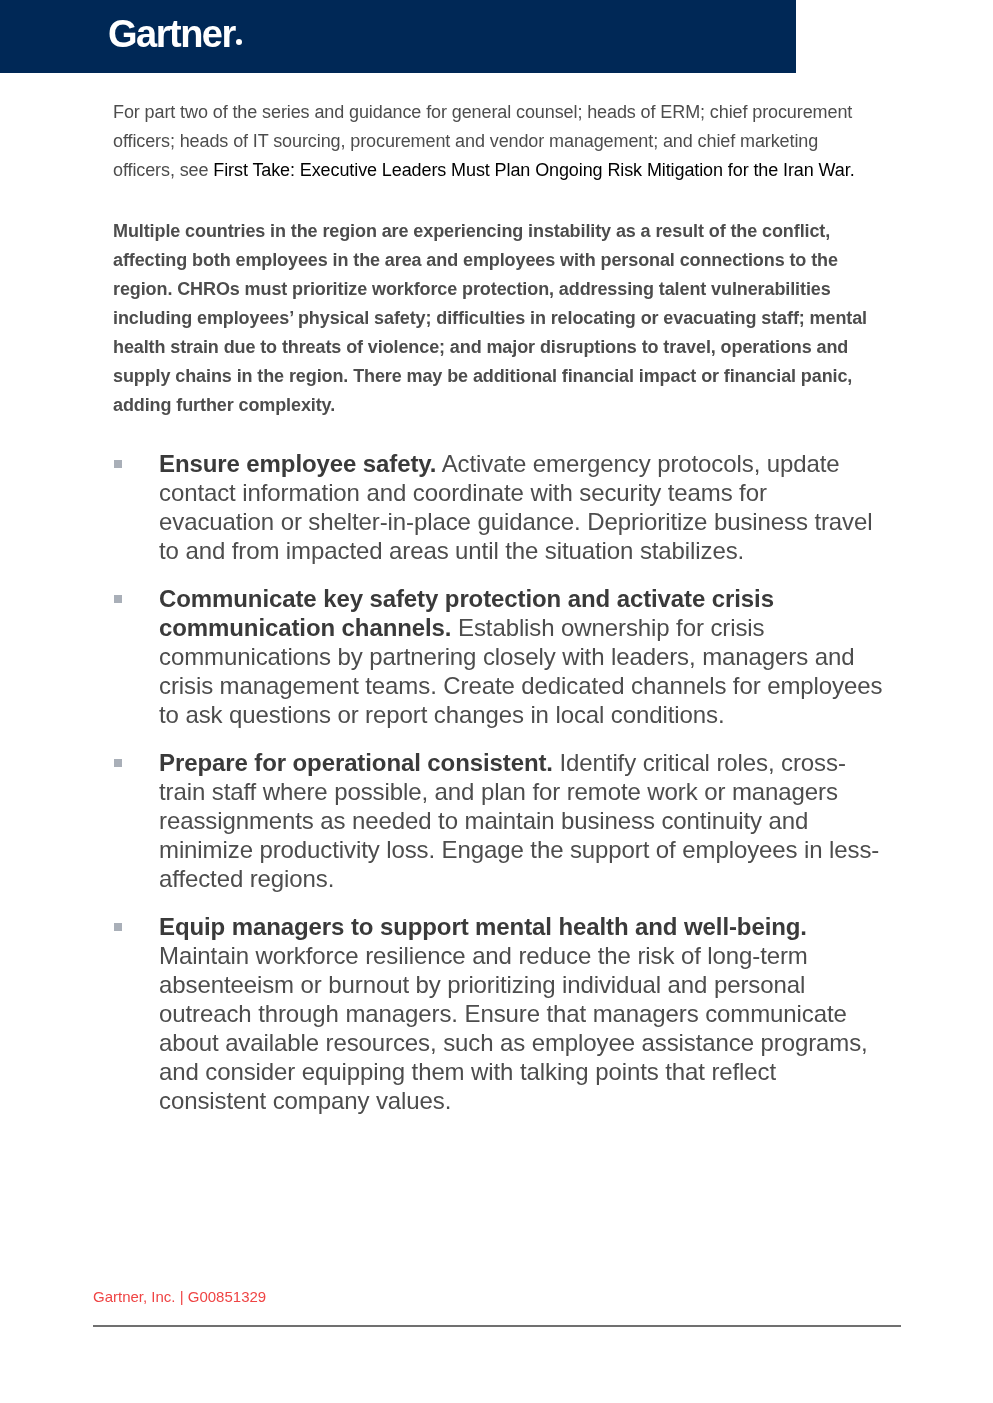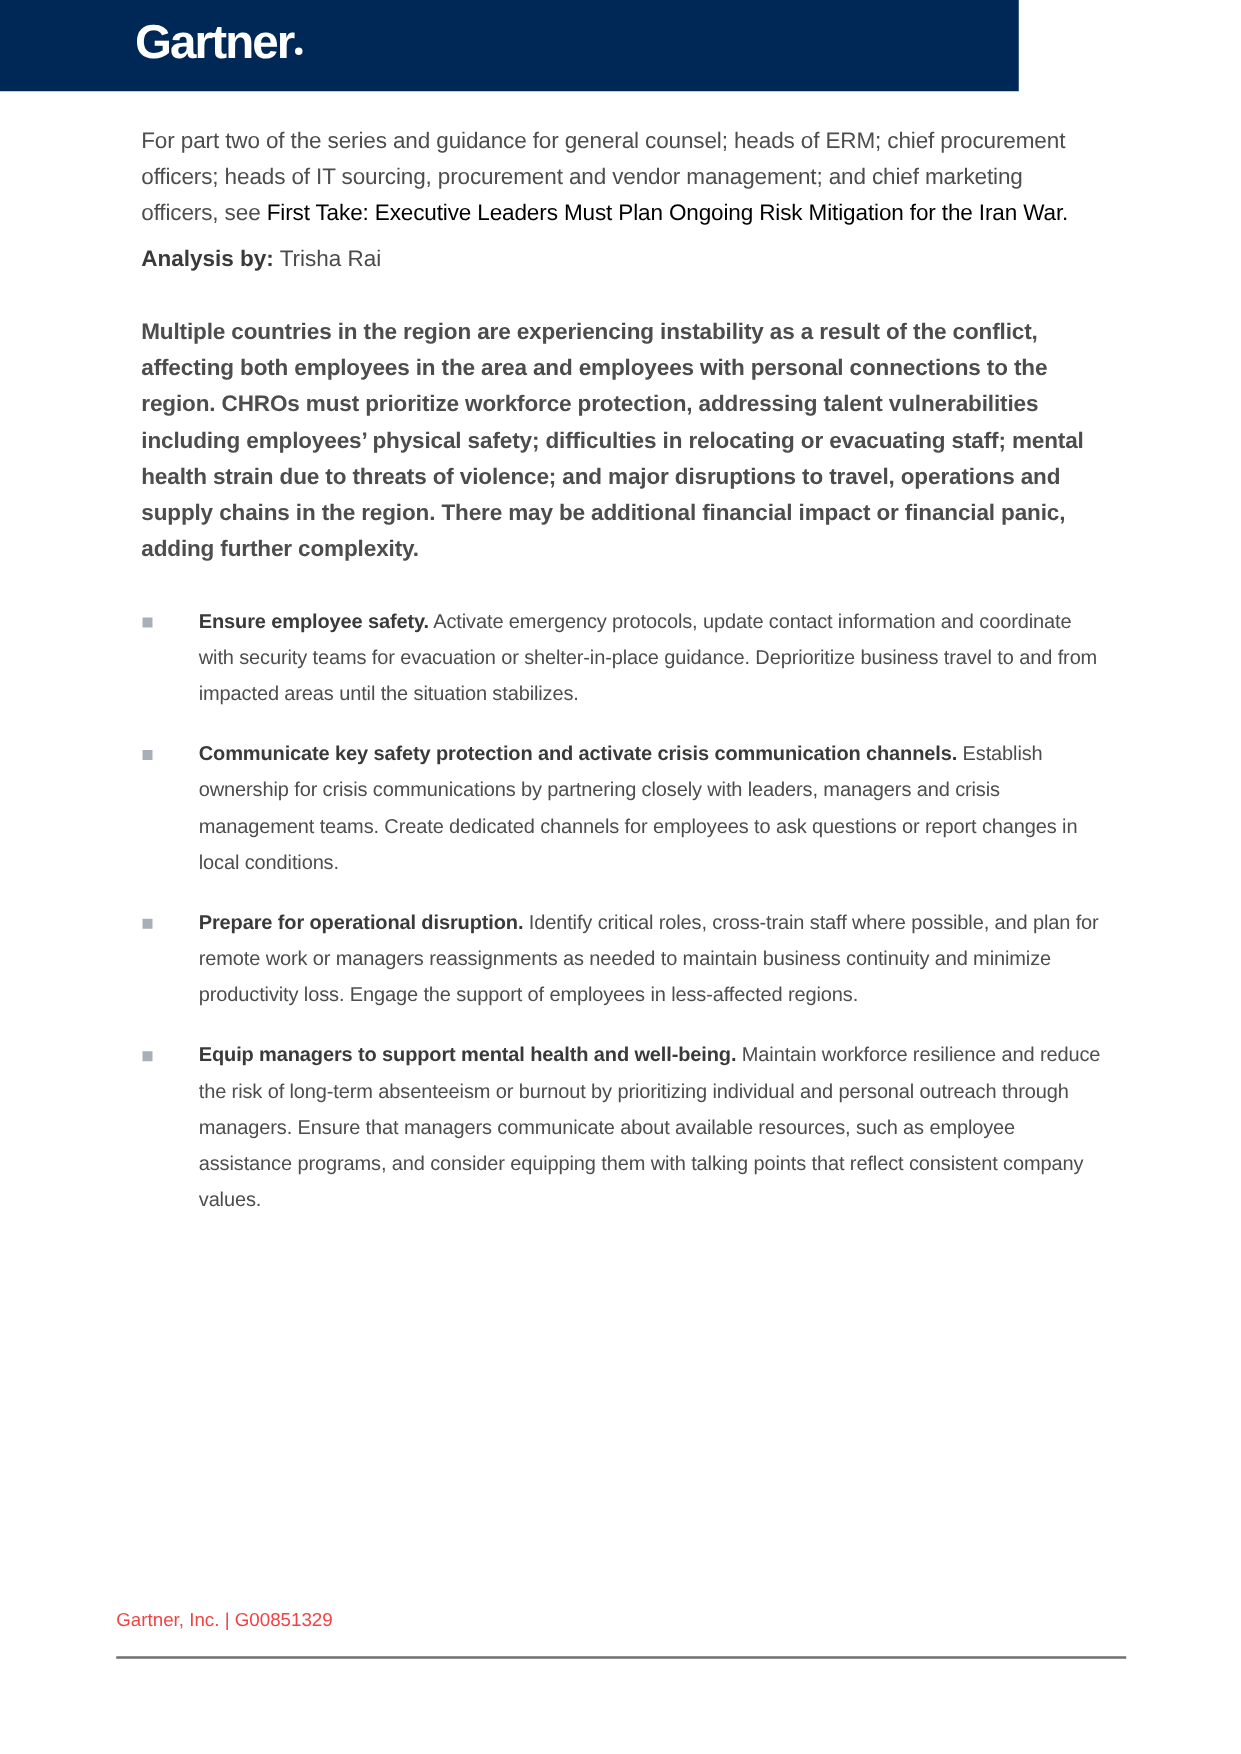--- a/index.html
+++ b/index.html
@@ -14,21 +14,20 @@
       overflow: hidden;
       font-family: "Liberation Sans", sans-serif;
       color: #4a4a4a;
     }
     .header {
       position: absolute;
       left: 0; top: 0;
       width: 796px;
       height: 73px;
       background: #002856;
-      padding-left: 19px;
     }
     .logo {
       position: absolute;
       left: 108px;
       top: 12px;
       color: #ffffff;
       font-family: "Liberation Sans", sans-serif;
       font-weight: bold;
       font-size: 38px;
       letter-spacing: -1.5px;
@@ -81,21 +80,21 @@
     .para2 { margin-top: 29px; }
     ul.actions {
       list-style: none;
       margin: 29px 0 0 0;
       padding: 0;
     }
     ul.actions li {
       position: relative;
       padding-left: 46px;
       margin-bottom: 19px;
-      font-size: 16px;
+      font-size: 24px;
       line-height: 29px;
       color: #4d4d4d;
       letter-spacing: -0.1px;
     }
     .bullet {
       position: absolute;
       left: 1px;
       top: 11px;
       width: 8px;
       height: 8px;
@@ -126,40 +125,36 @@
 <body>
 
 <div class="header">
   <div class="logo"><span>Gartner</span><span class="dot"></span></div>
 </div>
 
 <div class="content">
   <p class="intro"><span>For part two of the series and guidance for general counsel; heads of ERM; chief procurement officers; heads of IT sourcing, procurement and vendor management; and chief marketing officers, see </span><span class="link">First Take: Executive Leaders Must Plan Ongoing Risk Mitigation for the Iran War</span><span class="link">.</span></p>
 
 
-  <div class="byline">
-    <span class="label">Analysis by:</span>
-    <span>Trisha Rai</span>
-  </div>
 
   <p class="para1">Multiple countries in the region are experiencing instability as a result of the conflict, affecting both employees in the area and employees with personal connections to the region. CHROs must prioritize workforce protection, addressing talent vulnerabilities including employees’ physical safety; difficulties in relocating or evacuating staff; mental health strain due to threats of violence; and major disruptions to travel, operations and supply chains in the region. There may be additional financial impact or financial panic, adding further complexity.</p>
 
 
   <ul class="actions">
     <li>
       <span class="bullet"></span>
       <span class="lead">Ensure employee safety.</span><span> Activate emergency protocols, update contact information and coordinate with security teams for evacuation or shelter-in-place guidance. Deprioritize business travel to and from impacted areas until the situation stabilizes.</span>
     </li>
     <li>
       <span class="bullet"></span>
       <span class="lead">Communicate key safety protection and activate crisis communication channels.</span><span> Establish ownership for crisis communications by partnering closely with leaders, managers and crisis management teams. Create dedicated channels for employees to ask questions or report changes in local conditions.</span>
     </li>
     <li>
       <span class="bullet"></span>
-      <span class="lead">Prepare for operational disruption.</span><span> Identify critical roles, cross-train staff where possible, and plan for remote work or managers reassignments as needed to maintain business continuity and minimize productivity loss. Engage the support of employees in less-affected regions.</span>
+      <span class="lead">Prepare for operational consistent.</span><span> Identify critical roles, cross-train staff where possible, and plan for remote work or managers reassignments as needed to maintain business continuity and minimize productivity loss. Engage the support of employees in less-affected regions.</span>
     </li>
     <li>
       <span class="bullet"></span>
       <span class="lead">Equip managers to support mental health and well-being.</span><span> Maintain workforce resilience and reduce the risk of long-term absenteeism or burnout by prioritizing individual and personal outreach through managers. Ensure that managers communicate about available resources, such as employee assistance programs, and consider equipping them with talking points that reflect consistent company values.</span>
     </li>
   </ul>
 </div>
 
 <div class="footer-text">Gartner, Inc. | G00851329</div>
 <div class="footer-rule"></div>

